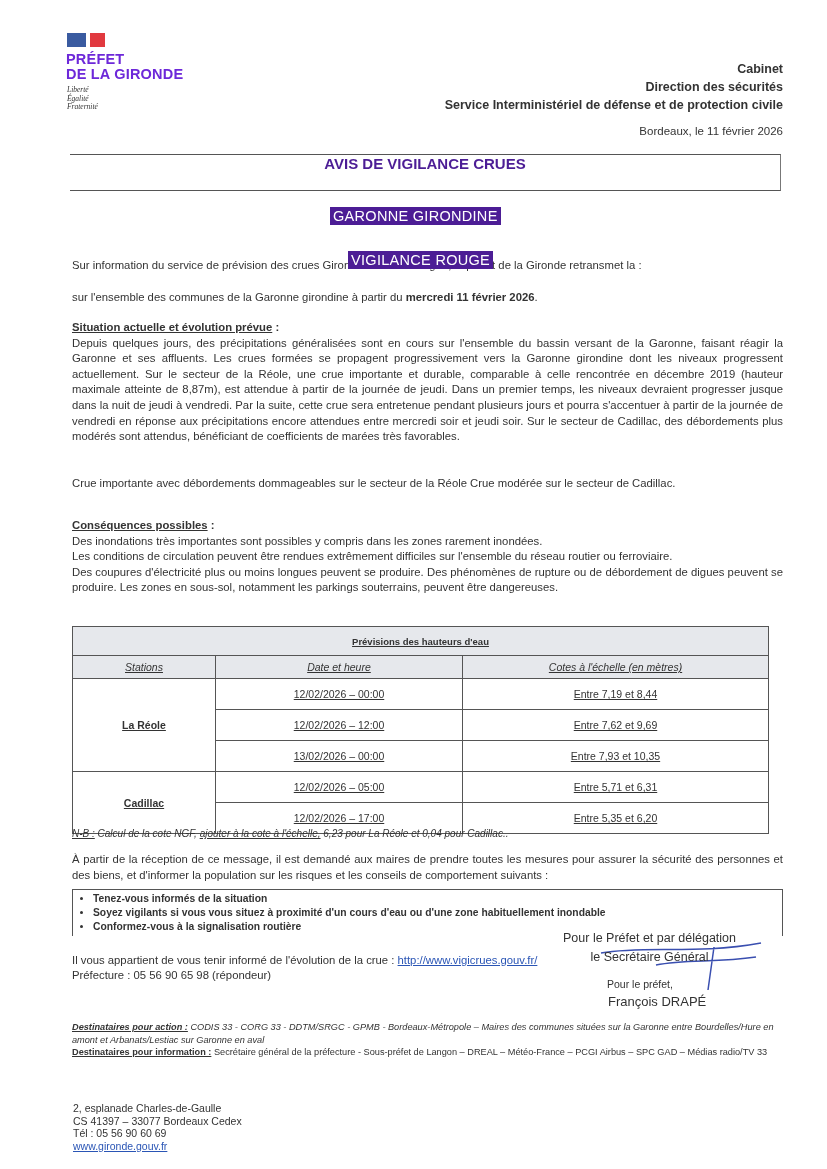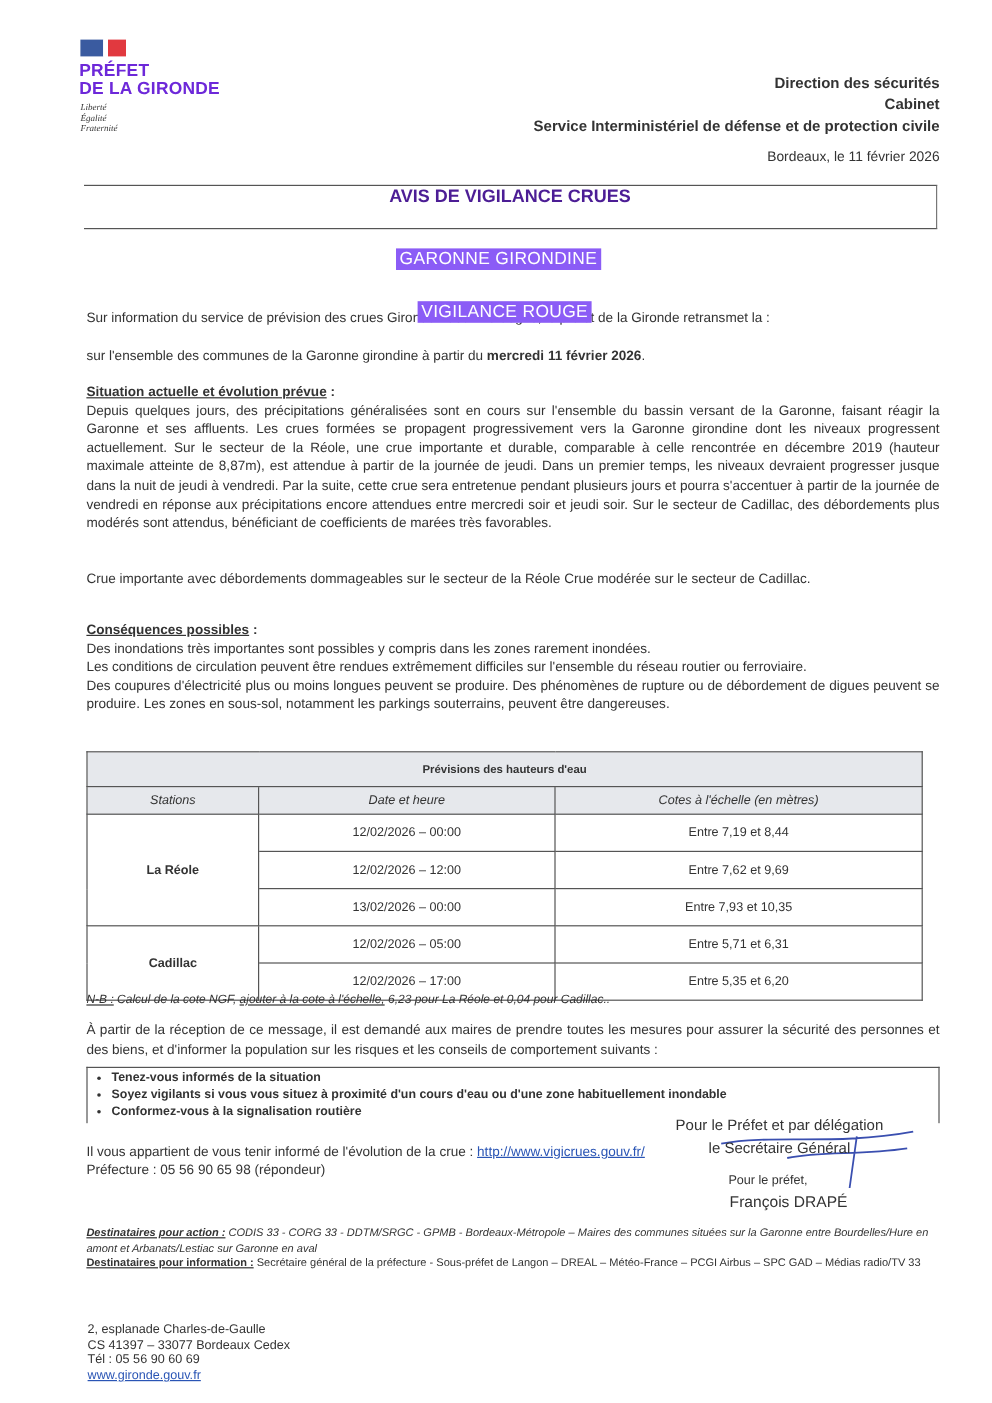--- a/index.html
+++ b/index.html
@@ -7,27 +7,27 @@
   .abs { position: absolute; }
   .logo-flag { left: 67px; top: 33px; width: 38px; height: 14px; display: flex; }
   .logo-flag .blue { width: 19px; background: #3a5ba0; }
   .logo-flag .gap { width: 4px; background: #fff; }
   .logo-flag .red { width: 15px; background: #e1393f; }
   .logo-title { left: 66px; top: 52px; font-weight: bold; font-size: 14.5px; line-height: 15px; color: #6d28d9; letter-spacing: 0.2px; }
   .logo-motto { left: 67px; top: 86px; font-family: "Liberation Serif", serif; font-style: italic; font-size: 7.5px; line-height: 8.5px; color: #333; }
   .header-right { right: 44px; top: 60px; text-align: right; font-weight: bold; font-size: 12.5px; line-height: 18px; color: #333; }
   .date { right: 44px; top: 125px; font-size: 11.5px; color: #333; }
   .title-box { left: 70px; top: 154px; width: 711px; height: 37px; border-top: 1.5px solid #555; border-bottom: 1.5px solid #555; border-right: 1px solid #777; box-sizing: border-box; display: flex; align-items: flex-start; justify-content: center; font-weight: bold; font-size: 15px; color: #4c1d95; }
-  .red-badge { background: #8b5cf6; color: #fff; font-size: 14.5px; padding: 1px 3px; letter-spacing: 0.3px; text-align: right; }
+  .red-badge { background: #4c1d95; color: #fff; font-size: 14.5px; padding: 1px 3px; letter-spacing: 0.3px; text-align: right; }
   .badge1 { left: 330px; top: 207px; }
   .badge2 { left: 348px; top: 251px; }
   .intro { left: 72px; top: 235px; font-size: 11.3px; color: #333; margin-top: 24px; }
   .p { left: 72px; width: 711px; font-size: 11.3px; line-height: 15.6px; color: #333; text-align: justify; }
   .h-u { font-weight: bold; text-decoration: underline; }
-  table.prev { position: absolute; left: 72px; top: 626px; width: 697px; border-collapse: collapse; font-size: 10.5px; color: #333; }
+  table.prev { position: absolute; left: 72px; top: 626px; width: 697px; border-collapse: collapse; font-size: 10.5px; color: #333; text-decoration: underline; }
   table.prev td, table.prev th { border: 1px solid #555; text-align: center; }
   table.prev .t-head th { background: #e6e8ec; font-weight: bold; height: 26px; font-size: 9.5px; }
   table.prev .c-head th { background: #e6e8ec; font-style: italic; font-weight: normal; height: 20px; }
   table.prev td { height: 28px; }
   table.prev td.station { font-weight: bold; }
   .nb { left: 72px; top: 828px; font-size: 10px; font-style: italic; color: #333; }
   .nb u { text-decoration: underline; }
   .advice { left: 72px; top: 889px; width: 711px; height: 47px; border-top: 1px solid #555; border-left: 1px solid #555; border-right: 1px solid #555; box-sizing: border-box; }
   .advice ul { margin: 2px 0 0 0; padding-left: 20px; font-weight: bold; font-size: 10.3px; line-height: 14px; color: #333; }
   .link { color: #2a55b5; text-decoration: underline; }
@@ -51,22 +51,22 @@
   <div>PRÉFET</div>
   <div>DE LA GIRONDE</div>
 </div>
 <div class="abs logo-motto">
   <div>Liberté</div>
   <div>Égalité</div>
   <div>Fraternité</div>
 </div>
 
 <div class="abs header-right">
+  <div>Cabinet</div>
   <div>Direction des sécurités</div>
-  <div>Cabinet</div>
   <div>Service Interministériel de défense et de protection civile</div>
 </div>
 <div class="abs date">Bordeaux, le 11 février 2026</div>
 
 <div class="abs title-box">
   <span>AVIS DE VIGILANCE CRUES</span>
 </div>
 
 <div class="abs red-badge badge1">GARONNE GIRONDINE</div>
 <div class="abs intro">Sur information du service de prévision des crues Gironde Adour Dordogne, le préfet de la Gironde retransmet la :</div>

